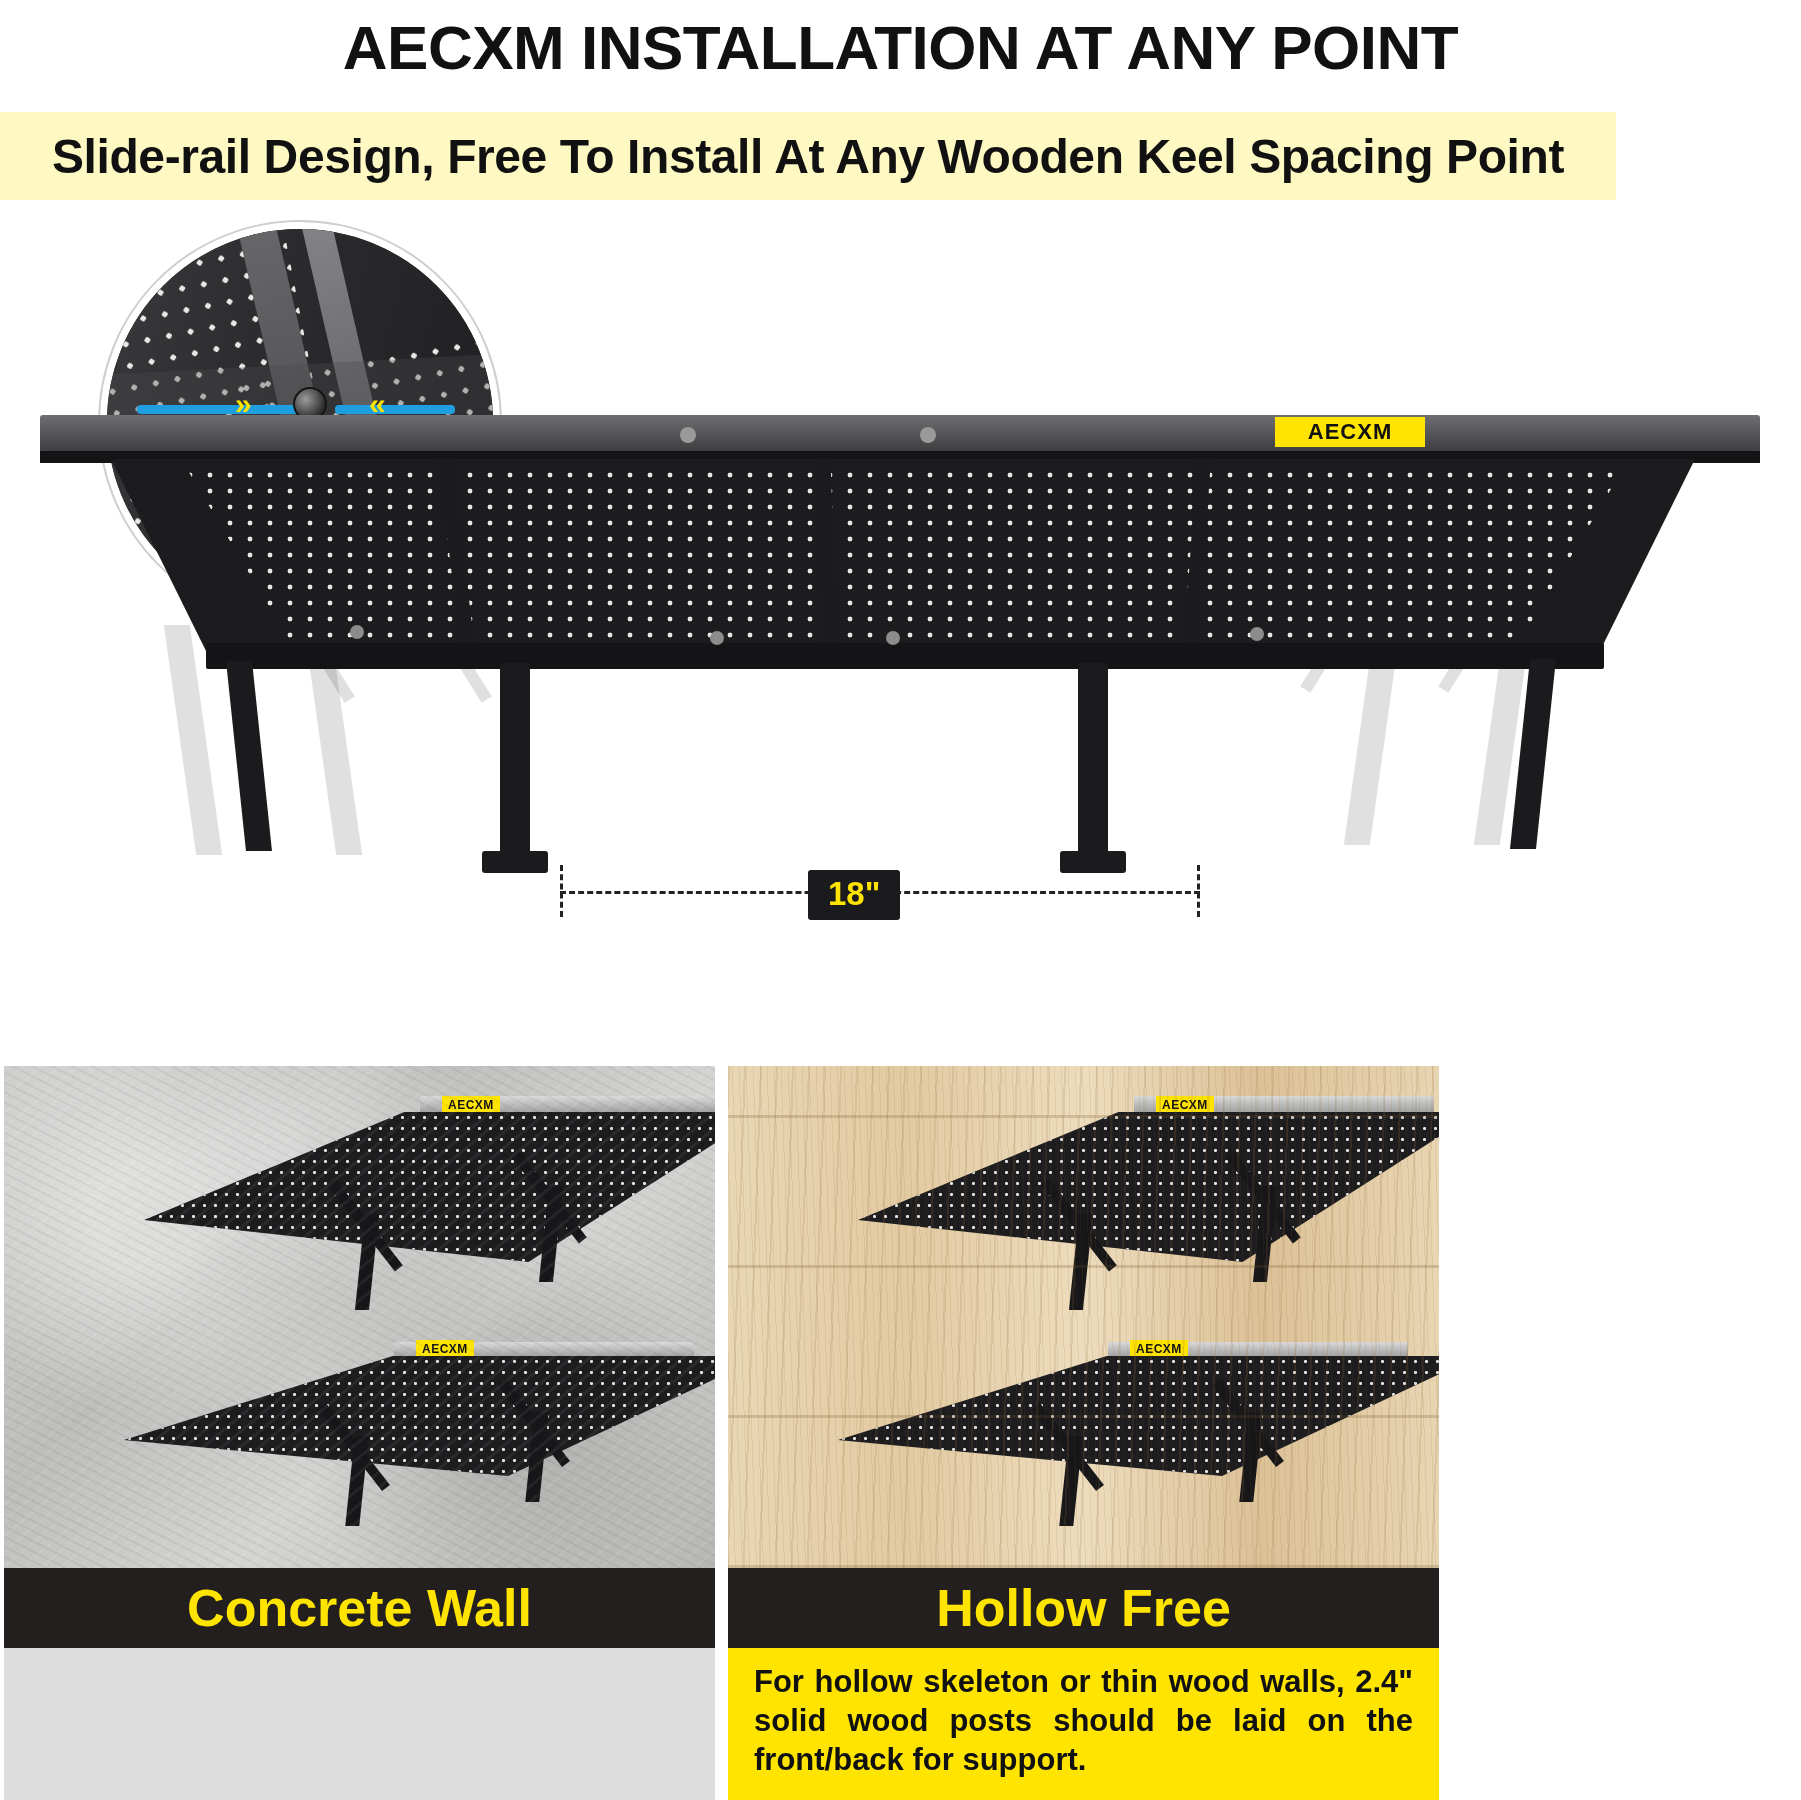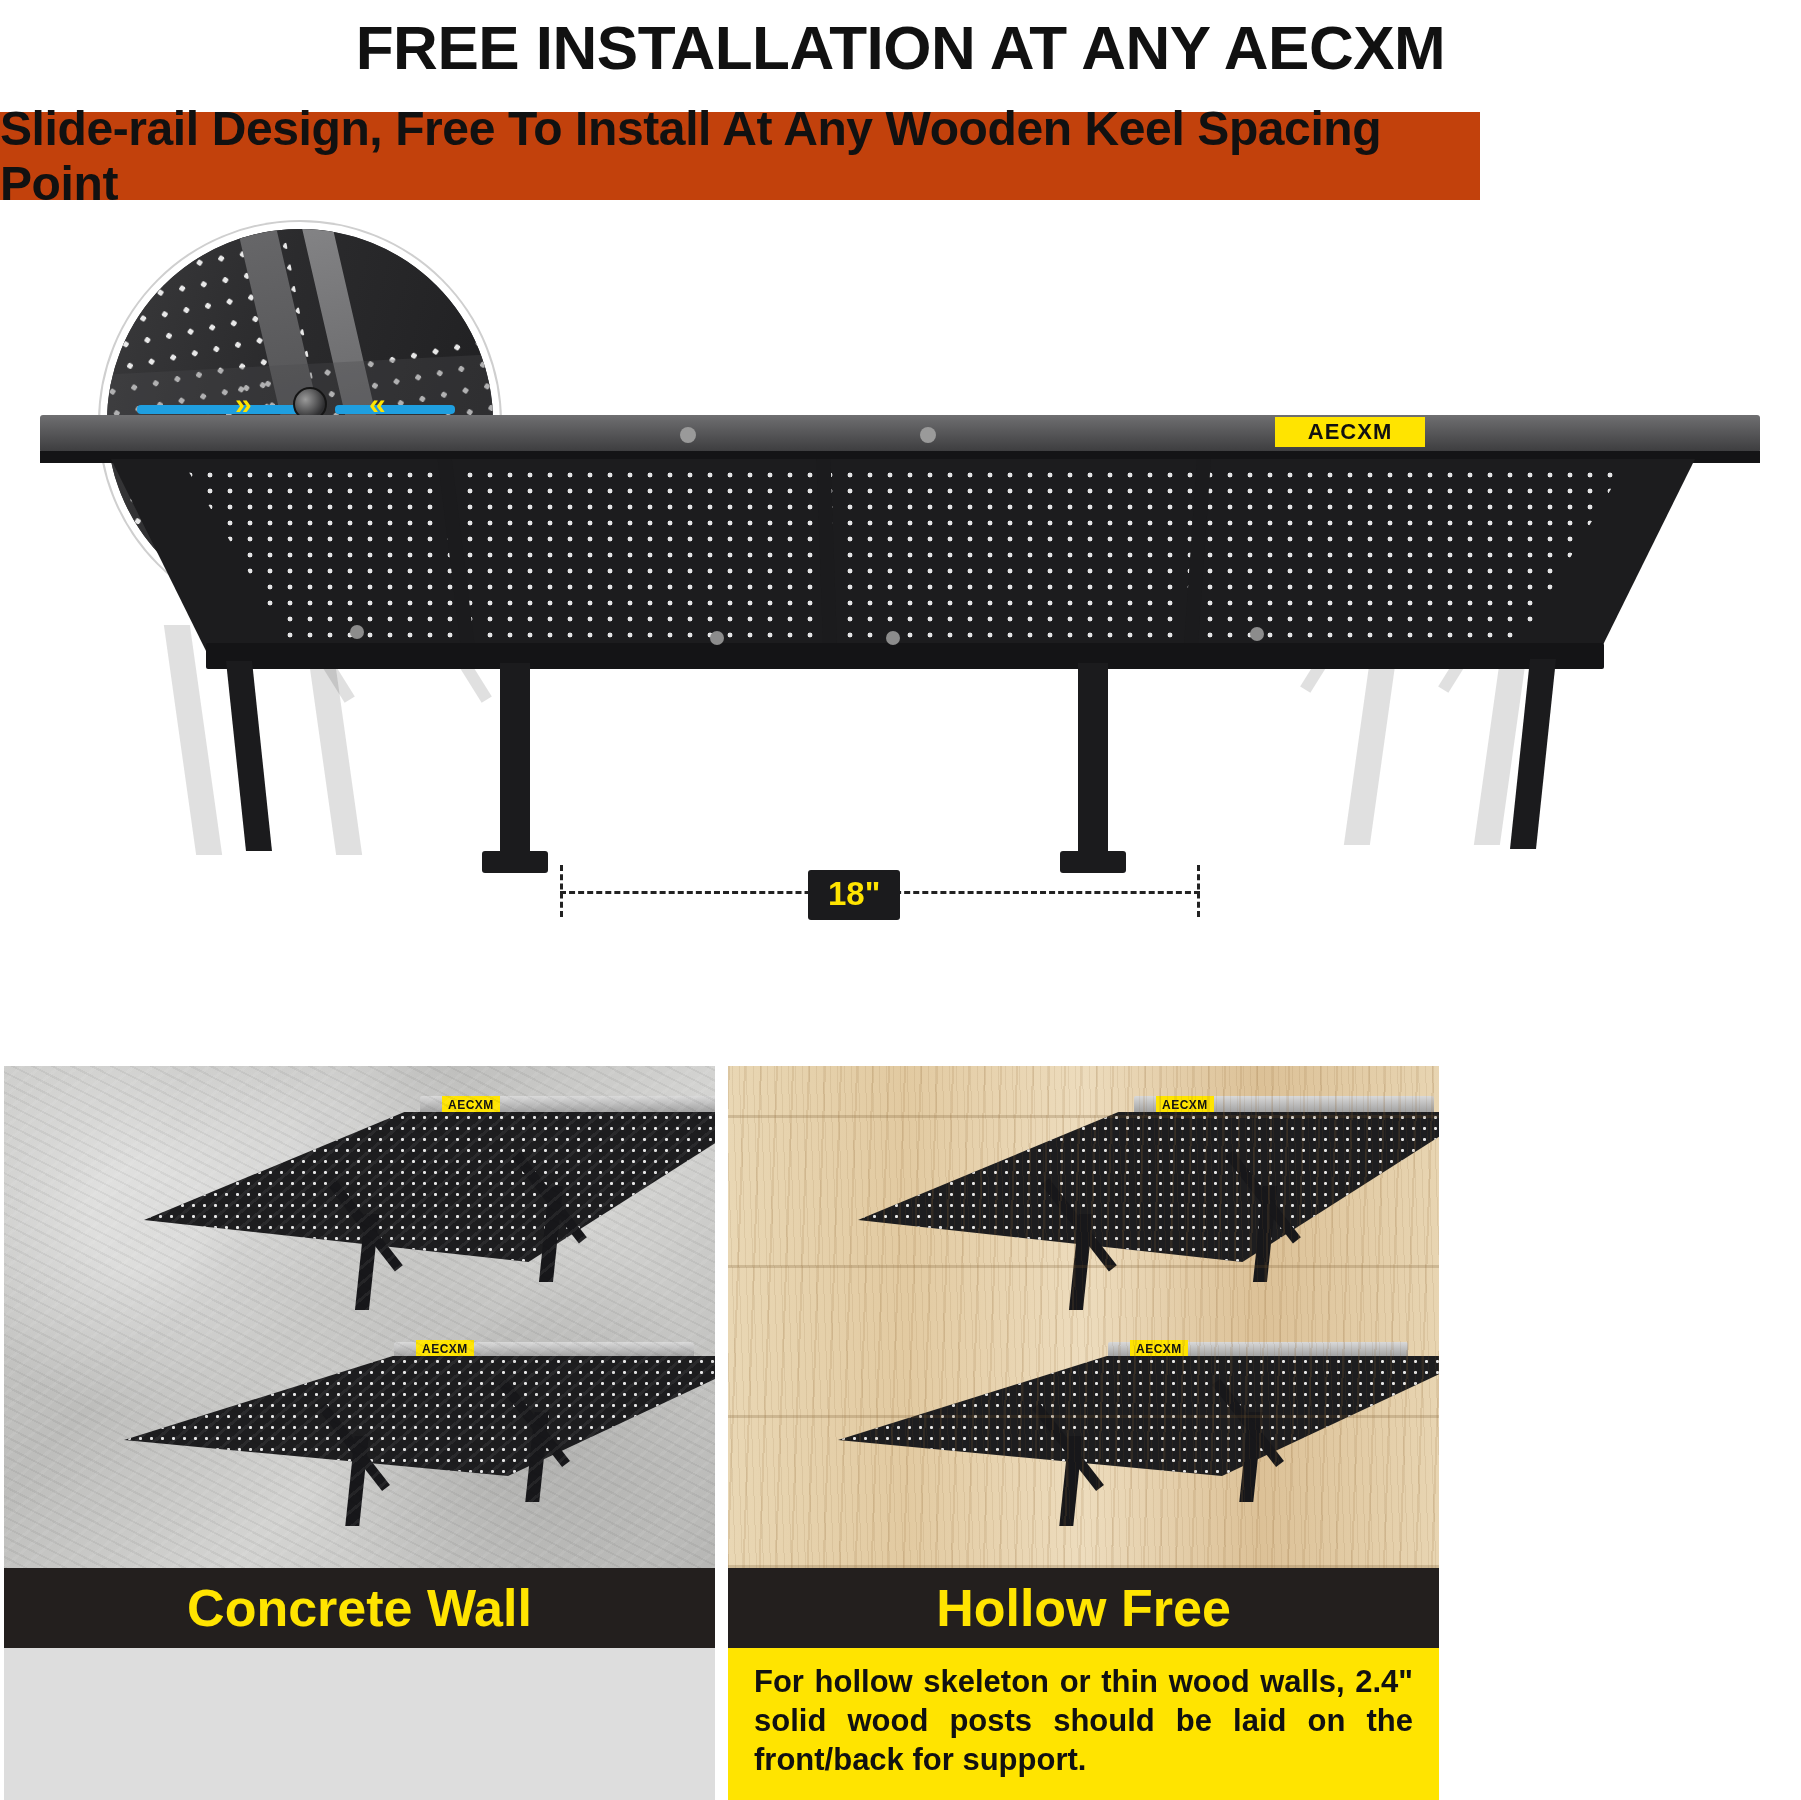--- a/index.html
+++ b/index.html
@@ -23,22 +23,22 @@
     top: 12px; left: 0; width: 1801px;
     text-align: center;
     font-size: 62px;
     font-weight: 700;
     letter-spacing: -0.5px;
     color: #111111;
     font-family: "Liberation Sans", sans-serif;
   }
   .subbar {
     position: absolute;
-    top: 112px; left: 0; width: 1480px; height: 88px;
-    background: #c2410c;
+    top: 112px; left: 0; width: 1616px; height: 88px;
+    background: #fef9c3;
     display: flex;
     align-items: center;
     justify-content: center;
   }
   .subbar .txt {
     font-size: 48px;
     font-weight: 700;
     color: #111111;
     letter-spacing: -0.4px;
   }
@@ -284,21 +284,21 @@
     display: flex;
     align-items: center;
     justify-content: center;
   }
 </style>
 </head>
 <body>
 
 <div class="page">
 
-  <div class="headline">FREE INSTALLATION AT ANY AECXM</div>
+  <div class="headline">AECXM INSTALLATION AT ANY POINT</div>
 
   <div class="subbar">
     <div class="txt">Slide-rail Design, Free To Install At Any Wooden Keel Spacing Point</div>
   </div>
 
   <div class="top-section">
 
     <div class="zoom-circle">
       <div class="zc-bgrail"></div>
 

